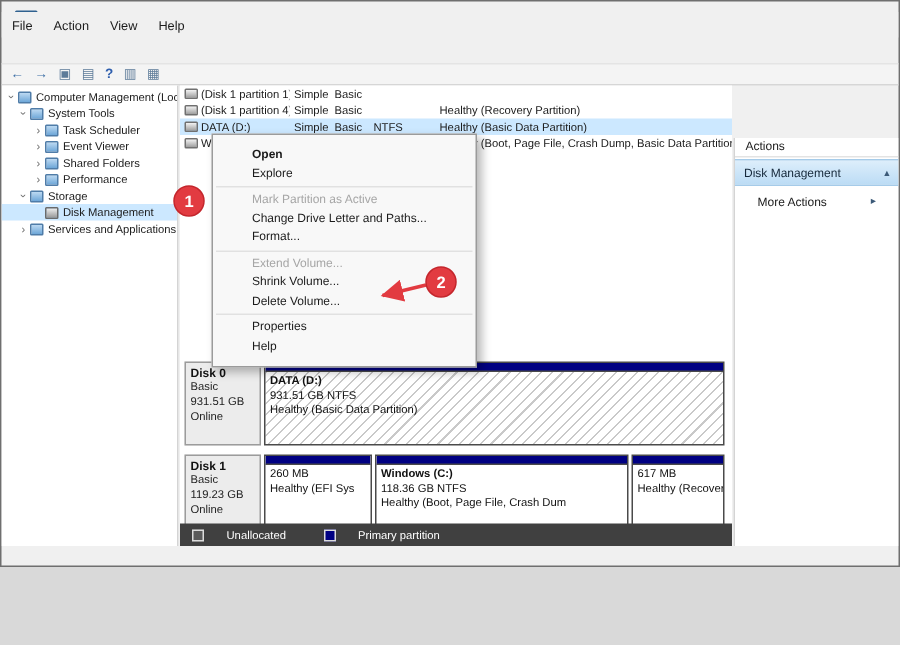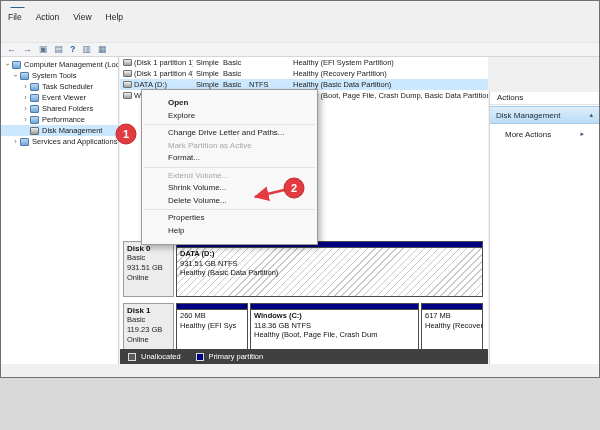--- a/index.html
+++ b/index.html
@@ -49,21 +49,21 @@
   .dname{font-weight:bold;font-size:8px;color:#111;}
   .dline{font-size:7.5px;color:#222;line-height:10px;}
   .disk-parts{display:flex;margin-left:2px;}
   .part{border:1px solid #4a4a4a;box-sizing:border-box;background:#fff;margin-right:2px;overflow:hidden;}
   .part.hatch{background:repeating-linear-gradient(135deg,#ffffff 0px,#ffffff 4px,#c9c9c9 4px,#c9c9c9 5px);}
   .strip{height:5px;background:#000082;border-bottom:1px solid #4a4a4a;}
   .ptxt{padding:1px 3px;font-size:7.5px;line-height:9.5px;color:#111;white-space:nowrap;overflow:hidden;}
   .ptitle.bold{font-weight:bold;}
 
   
-  .legend{position:absolute;left:0;right:0;bottom:0;height:15px;background:#404040;display:flex;align-items:center;gap:5px;padding-left:8px;font-size:7.5px;color:#fff;box-sizing:border-box;}
+  .legend{position:absolute;left:0;right:0;bottom:0;height:15px;background:#404040;display:flex;align-items:center;gap:15px;padding-left:8px;font-size:7.5px;color:#fff;box-sizing:border-box;}
   .swatch{width:8px;height:8px;border:1px solid #dcdcdc;box-sizing:border-box;}
   .swatch.unalloc{background:#5a5a5a;}
   .swatch.primary{background:#000082;margin-left:10px;}
 
   
   .pane-actions{position:absolute;top:56px;left:488px;right:0;bottom:13px;background:#fff;border-left:1px solid #d4d4d4;box-sizing:border-box;margin-top:35px;}
   .act-title{height:12px;line-height:12px;font-size:8px;color:#1b1b1b;padding-left:7px;border-bottom:1px solid #e3e3e3;}
   .act-header{margin-top:1px;height:16px;display:flex;align-items:center;background:linear-gradient(#ddeefb,#bcdcf5);border-top:1px solid #a5cbe9;border-bottom:1px solid #a5cbe9;font-size:8px;color:#16293b;padding:0 6px;}
   .act-arrow{margin-left:auto;font-size:7px;color:#3c5a78;}
   .act-more{height:14px;display:flex;align-items:center;font-size:8px;color:#1b1b1b;padding:0 15px;margin-top:3px;}
@@ -135,20 +135,25 @@
     <div class="trow ind2">
       <span class="exp">›</span>
       <span class="ticon"></span>
       <span>Shared Folders</span>
     </div>
     <div class="trow ind2">
       <span class="exp">›</span>
       <span class="ticon"></span>
       <span>Performance</span>
     </div>
+    <div class="trow ind1">
+      <span class="exp open">›</span>
+      <span class="ticon"></span>
+      <span>Storage</span>
+    </div>
     <div class="trow ind2 sel">
       <span class="exp"></span>
       <span class="ticon disk"></span>
       <span>Disk Management</span>
     </div>
     <div class="trow ind1">
       <span class="exp">›</span>
       <span class="ticon"></span>
       <span>Services and Applications</span>
     </div>
@@ -158,21 +163,20 @@
 
 
     <div class="vl-row">
       <div class="cell cw-volume">
           <span class="vicon"></span>
           <span>(Disk 1 partition 1)</span>
         </div>
       <div class="cell cw-layout">Simple</div>
       <div class="cell cw-type">Basic</div>
       <div class="cell cw-fs"></div>
-      <div class="cell cw-status">Healthy (EFI System Partition)</div>
     </div>
     <div class="vl-row">
       <div class="cell cw-volume">
           <span class="vicon"></span>
           <span>(Disk 1 partition 4)</span>
         </div>
       <div class="cell cw-layout">Simple</div>
       <div class="cell cw-type">Basic</div>
       <div class="cell cw-fs"></div>
       <div class="cell cw-status">Healthy (Recovery Partition)</div>
@@ -267,22 +271,22 @@
     <div class="act-more">
       <span>More Actions</span>
       <span class="act-arrow">▸</span>
     </div>
   </div>
 
   <div class="ctx">
     <div class="ctx-item default">Open</div>
     <div class="ctx-item">Explore</div>
     <div class="ctx-sep"></div>
+    <div class="ctx-item disabled">Mark Partition as Active</div>
     <div class="ctx-item">Change Drive Letter and Paths...</div>
-    <div class="ctx-item disabled">Mark Partition as Active</div>
     <div class="ctx-item">Format...</div>
     <div class="ctx-sep"></div>
     <div class="ctx-item disabled">Extend Volume...</div>
     <div class="ctx-item">Shrink Volume...</div>
     <div class="ctx-item">Delete Volume...</div>
     <div class="ctx-sep"></div>
     <div class="ctx-item">Properties</div>
     <div class="ctx-item">Help</div>
   </div>
 

